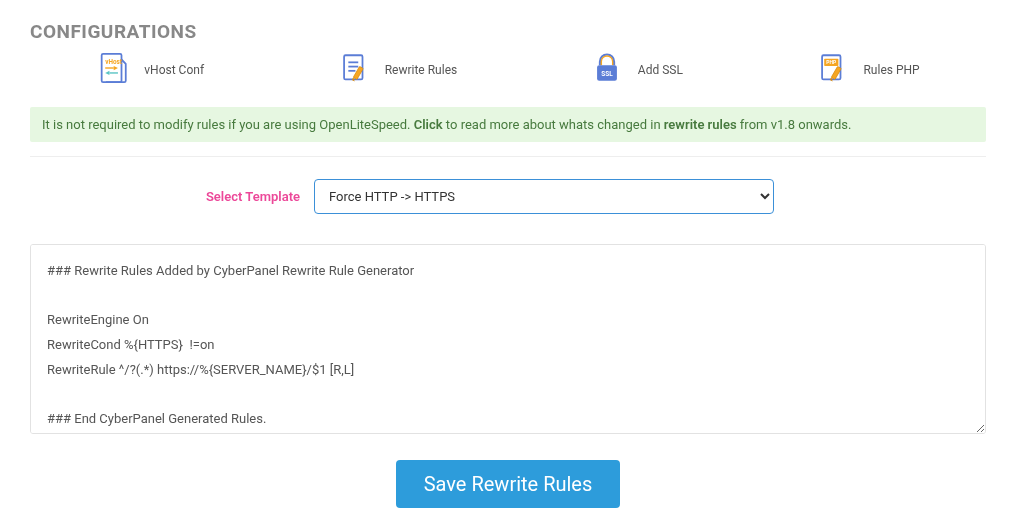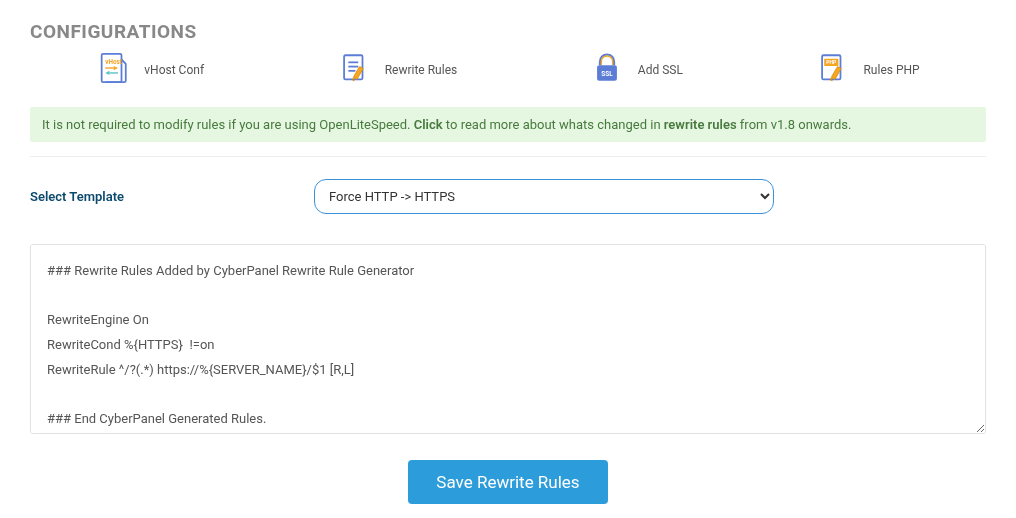--- a/index.html
+++ b/index.html
@@ -7,35 +7,35 @@
   .panel { padding: 20px 30px 30px 30px; }
   .panel-title { font-size: 19px; letter-spacing: 0.5px; color: #888; margin-bottom: 8px; font-weight: 700; }
   .tabs { display: flex; justify-content: space-around; align-items: center; margin-bottom: 18px; margin-top: 8px; }
   .tab { display: flex; align-items: center; gap: 14px; cursor: pointer; }
   .tab svg { width: 34px; height: 34px; flex-shrink: 0; }
   .tab-label { font-size: 12px; color: #555; }
   .notice { background: #e6f7e1; color: #477a3e; font-size: 13px; padding: 10px 12px; border-radius: 2px; margin-bottom: 8px; }
   .notice .clk, .notice .rr { font-weight: 600; }
   .hr { border: 0; border-top: 1px solid #eee; margin: 14px 0 22px 0; }
   .form-row { display: flex; align-items: center; gap: 14px; margin-bottom: 30px; }
-  .form-label { width: 270px; font-size: 13px; font-weight: 600; color: #0c4a6e; }
+  .form-label { width: 270px; text-align: right; font-size: 13px; font-weight: 600; color: #ec4899; }
   select.template {
     width: 460px; padding: 8px 10px; font-size: 13px;
-    border: 1px solid #3b90d8; border-radius: 12px; background: #fff; color: #333;
+    border: 1px solid #3b90d8; border-radius: 4px; background: #fff; color: #333;
   }
   textarea.rules {
     width: 100%; min-height: 190px; resize: vertical;
     border: 1px solid #e2e2e2; border-radius: 3px;
     padding: 14px 16px; font-size: 13px; line-height: 1.9; color: #555;
     font-family: inherit;
   }
   .button-row { text-align: center; margin-top: 22px; }
   button.save {
     background: #2d9cdb; color: #fff; border: 0; border-radius: 4px;
-    padding: 12px 28px; font-size: 17px; cursor: pointer;
+    padding: 12px 28px; font-size: 20px; cursor: pointer;
   }
 </style>
 </head>
 <body>
 
 <div class="panel">
   <div class="panel-title">CONFIGURATIONS</div>
 
   <div class="tabs">
 

